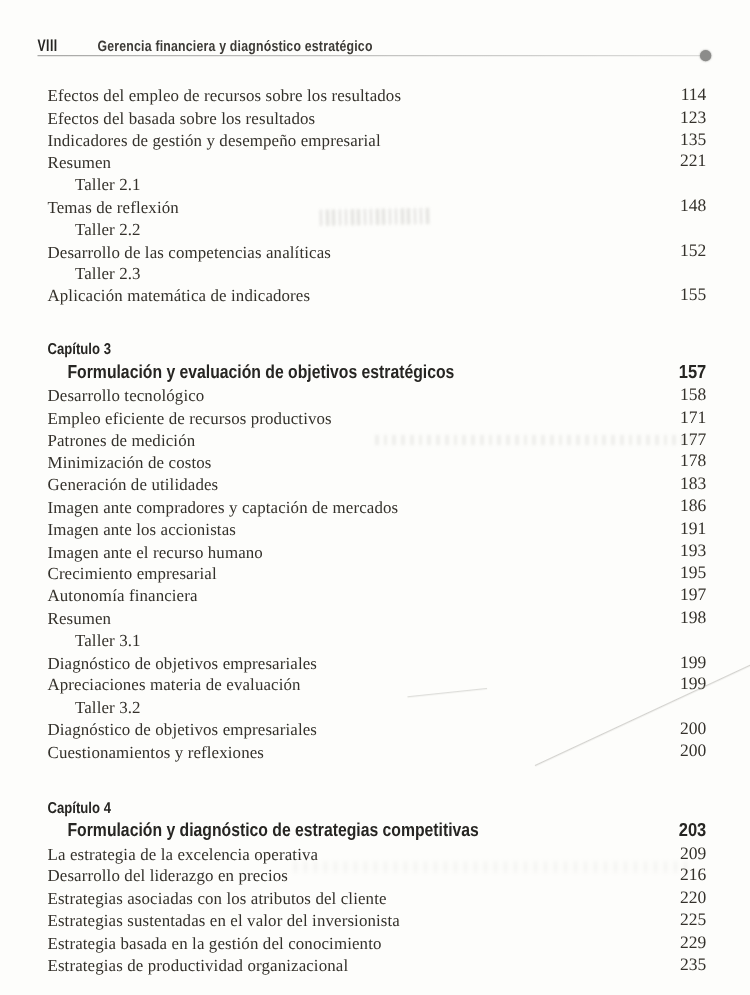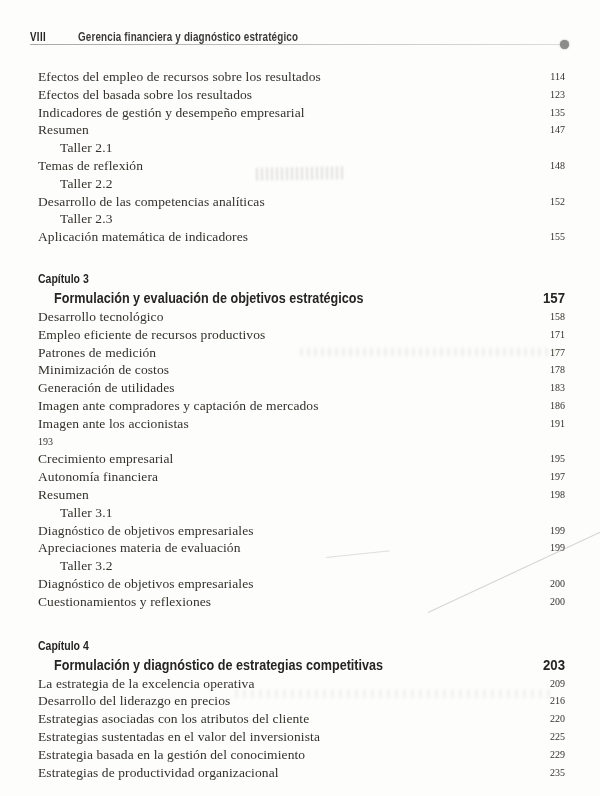--- a/index.html
+++ b/index.html
@@ -22,21 +22,21 @@
   }
   .rule { position:absolute; left:0; right:0; top:17.5px; height:1.5px;
     background:linear-gradient(to right, var(--rule, #a9a9a7), #dcdcda); }
   .dot { position:absolute; right:-3px; top:-4px; width:9px; height:9px; border-radius:50%;
     background:var(--dot, #8c8c8a); box-shadow:0 0 1.5px rgba(60,60,58,0.6); }
   
   .toc { position:absolute; top:68px; left:38px; right:35px; }
   .toc-row { display:flex; justify-content:space-between; align-items:flex-end; height:17.8px; }
   .entry-label { font-size:13.5px; line-height:17.8px; white-space:nowrap; letter-spacing:0.1px; }
   .toc-row.indent .entry-label { padding-left:22px; }
-  .entry-page { font-size:10px; line-height:17.8px; }
+  .entry-page { font-size:14px; line-height:17.8px; }
   .chapter-label {
     margin-top:24px; height:18px; line-height:18px;
     font-family:"Liberation Sans", sans-serif; font-weight:700; font-size:12.5px;
     color:var(--heading, #262522); transform:scaleX(0.84); transform-origin:left center; white-space:nowrap;
   }
   .toc-block.chapter2 .chapter-label { margin-top:26px; }
   .chapter-title-row { display:flex; justify-content:space-between; align-items:baseline; height:20px;margin-left:16px; }
   .chapter-title {
     font-family:"Liberation Sans", sans-serif; font-weight:700; font-size:15px; line-height:20px;
     color:var(--heading, #262522); transform:scaleX(0.84); transform-origin:left center; white-space:nowrap;
@@ -82,21 +82,21 @@
         <div class="toc-row">
           <span class="entry-label">Efectos del basada sobre los resultados</span>
           <span class="entry-page">123</span>
         </div>
         <div class="toc-row">
           <span class="entry-label">Indicadores de gestión y desempeño empresarial</span>
           <span class="entry-page">135</span>
         </div>
         <div class="toc-row">
           <span class="entry-label">Resumen</span>
-          <span class="entry-page">147</span>
+          <span class="entry-page">221</span>
         </div>
         <div class="toc-row indent">
           <span class="entry-label">Taller 2.1</span>
         </div>
         <div class="toc-row">
           <span class="entry-label">Temas de reflexión</span>
           <span class="entry-page">148</span>
         </div>
         <div class="toc-row indent">
           <span class="entry-label">Taller 2.2</span>
@@ -141,20 +141,21 @@
         </div>
         <div class="toc-row">
           <span class="entry-label">Imagen ante compradores y captación de mercados</span>
           <span class="entry-page">186</span>
         </div>
         <div class="toc-row">
           <span class="entry-label">Imagen ante los accionistas</span>
           <span class="entry-page">191</span>
         </div>
         <div class="toc-row">
+          <span class="entry-label">Imagen ante el recurso humano</span>
           <span class="entry-page">193</span>
         </div>
         <div class="toc-row">
           <span class="entry-label">Crecimiento empresarial</span>
           <span class="entry-page">195</span>
         </div>
         <div class="toc-row">
           <span class="entry-label">Autonomía financiera</span>
           <span class="entry-page">197</span>
         </div>

